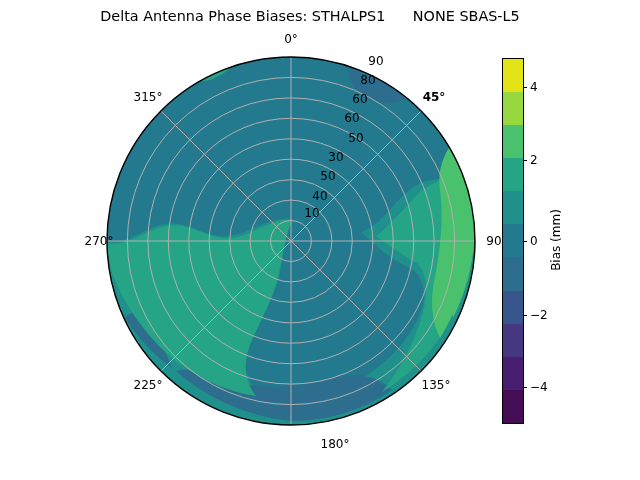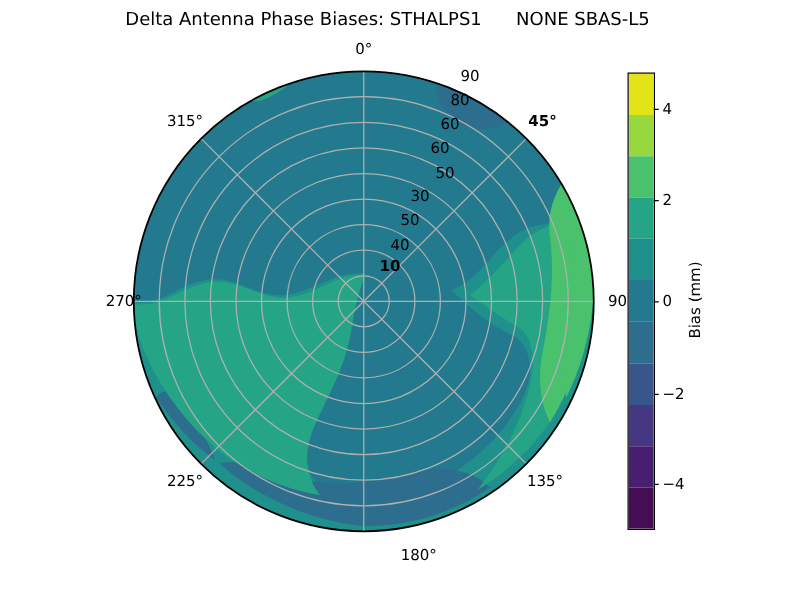--- a/index.html
+++ b/index.html
@@ -212,21 +212,21 @@
     <div class="axis-label" style="left:291px; top:39px;">0°</div>
     <div class="axis-label" style="left:434px; top:97px;font-weight:bold;">45°</div>
     <div class="axis-label" style="left:494px; top:241px;">90</div>
     <div class="axis-label" style="left:436px; top:385px;">135°</div>
     <div class="axis-label" style="left:291px; top:444px;margin-left:44px;">180°</div>
     <div class="axis-label" style="left:148px; top:385px;">225°</div>
     <div class="axis-label" style="left:87px;  top:241px;margin-left:12px;">270°</div>
     <div class="axis-label" style="left:148px; top:97px;">315°</div>
 
     
-    <div class="rtick-label" style="left:312px; top:213px;font-weight:bold;">10</div>
+    <div class="rtick-label" style="left:312px; top:213px;">10</div>
     <div class="rtick-label" style="left:320px; top:196px;">40</div>
     <div class="rtick-label" style="left:328px; top:176px;">50</div>
     <div class="rtick-label" style="left:336px; top:157px;">30</div>
     <div class="rtick-label" style="left:356px; top:138px;">50</div>
     <div class="rtick-label" style="left:352px; top:118px;">60</div>
     <div class="rtick-label" style="left:360px; top:99px;">60</div>
     <div class="rtick-label" style="left:368px; top:80px;">80</div>
     <div class="rtick-label" style="left:376px; top:61px;">90</div>
   </div>
 

